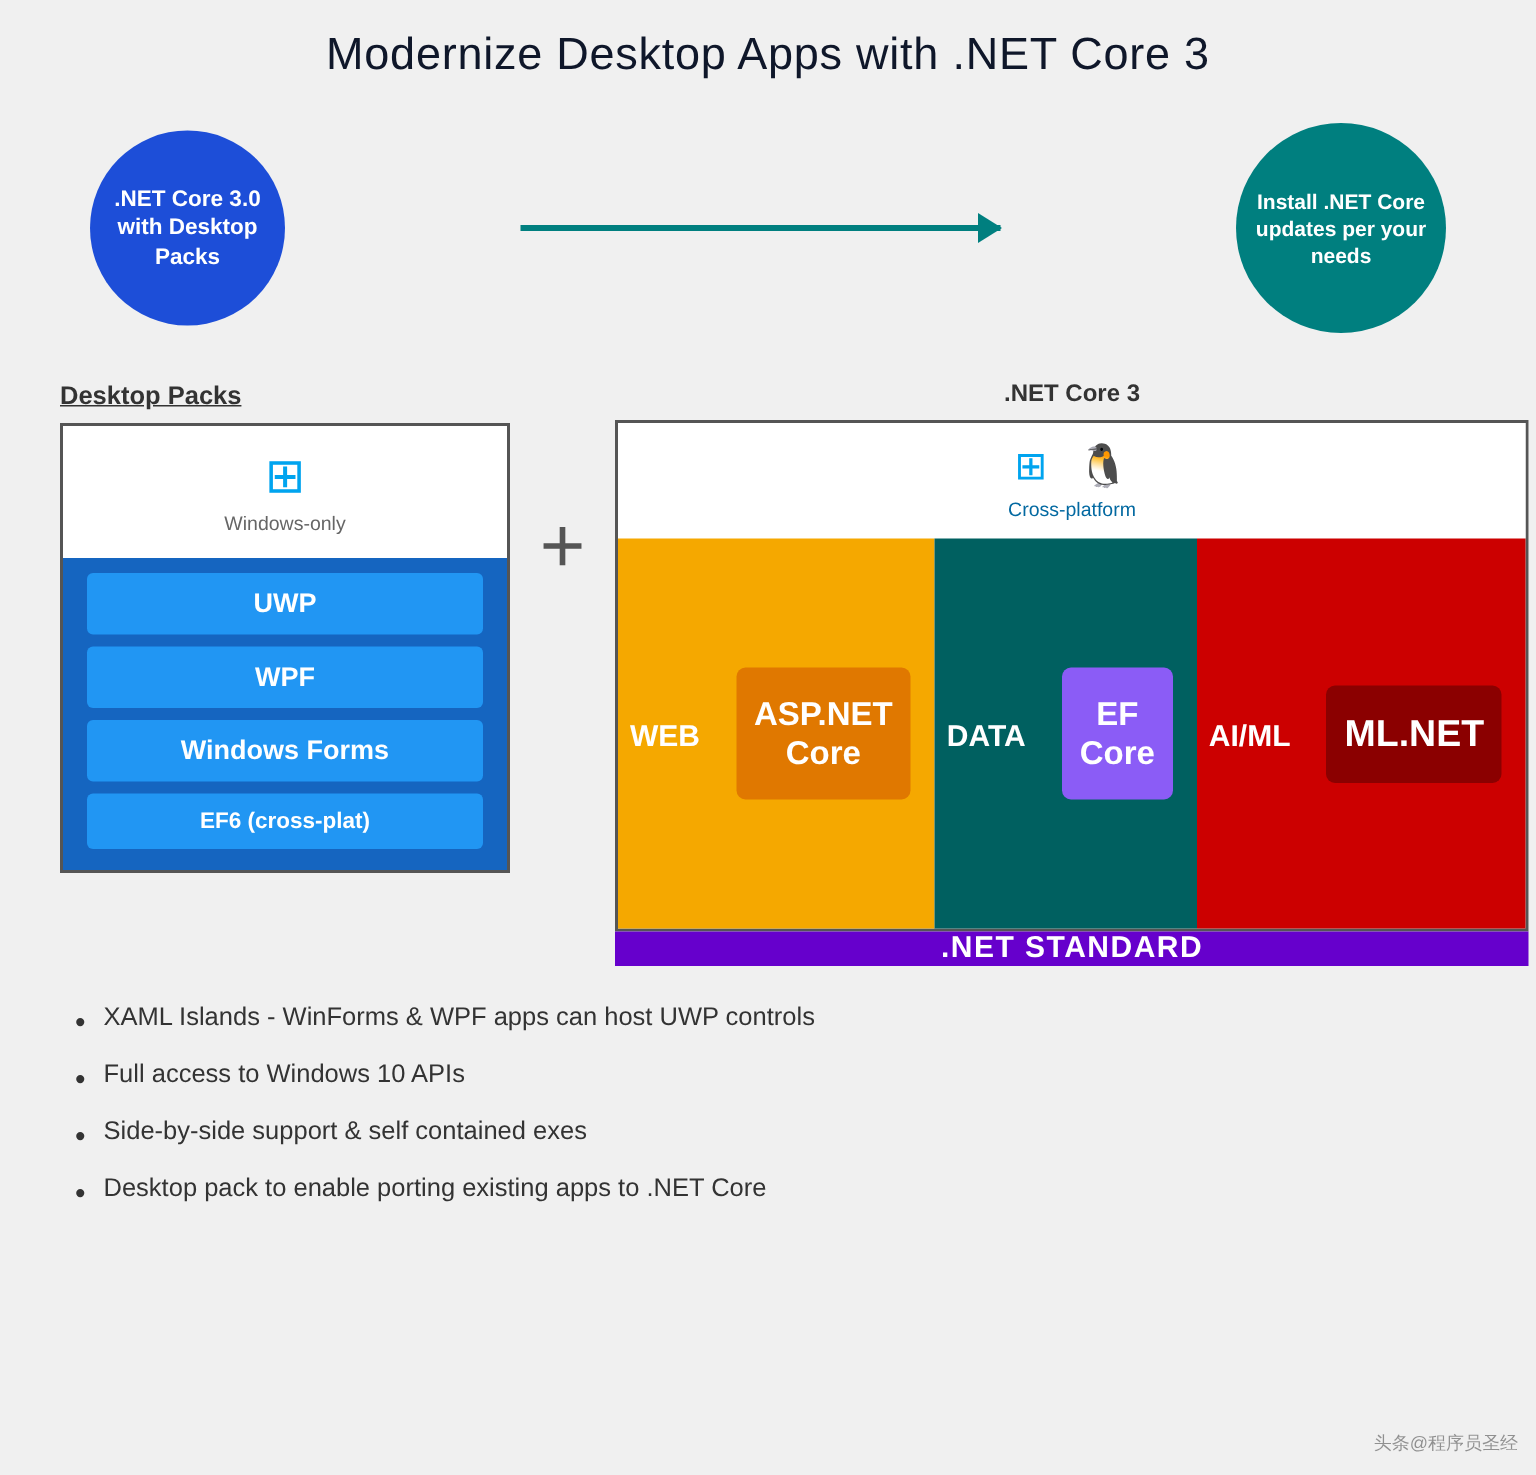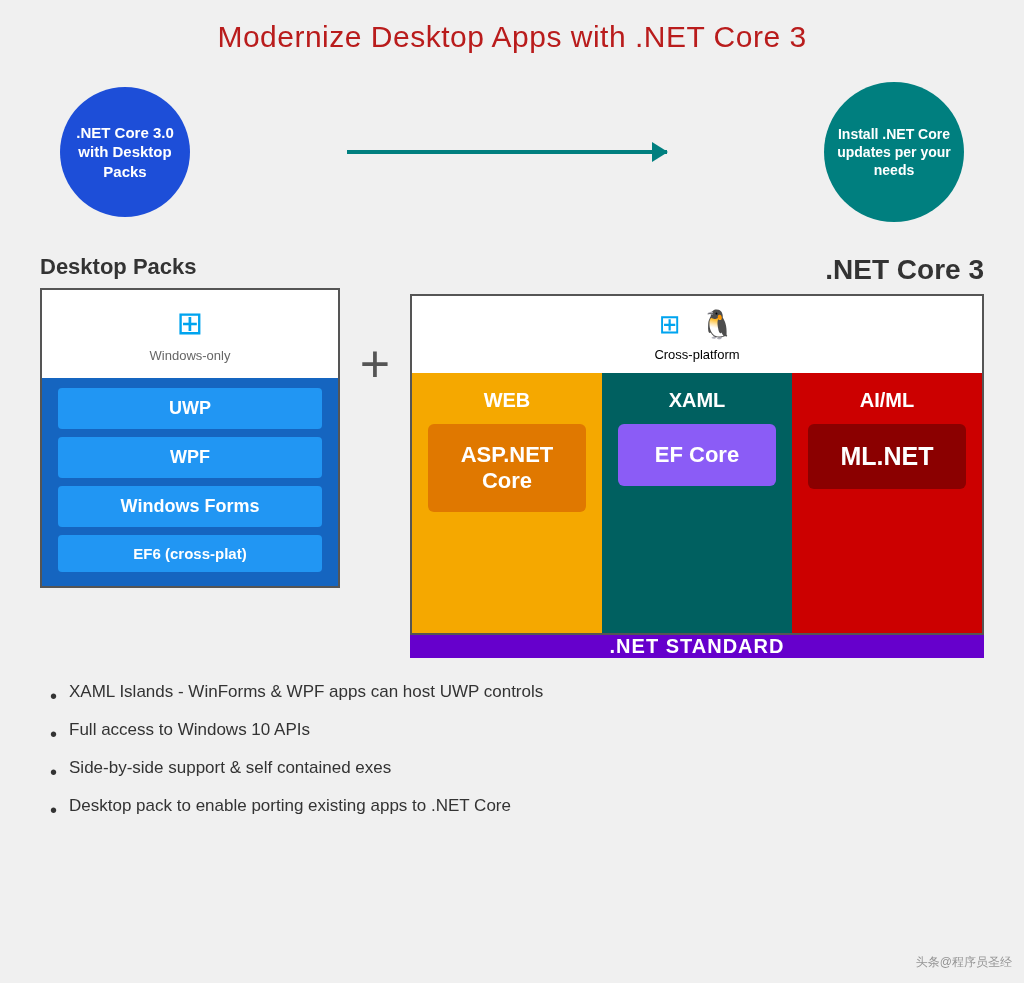--- a/index.html
+++ b/index.html
@@ -9,21 +9,21 @@
       width: 1024px;
       min-height: 983px;
       padding: 20px 40px 30px 40px;
     }
 
     
     .page-title {
       text-align: center;
       font-size: 30px;
       font-weight: 300;
-      color: #b91c1c;
+      color: #0f172a;
       margin-bottom: 28px;
       letter-spacing: 0.5px;
     }
 
     
     .flow-section {
       display: flex;
       align-items: center;
       justify-content: flex-start;
       margin-bottom: 32px;
@@ -83,24 +83,25 @@
       margin-bottom: 24px;
       align-items: flex-start;
     }
 
     
     .desktop-packs-area {
       flex: 0 0 auto;
       width: 300px;
     }
     .section-heading {
-      font-size: 22px;
+      font-size: 17px;
       font-weight: 700;
       color: #333;
       margin-bottom: 8px;
+      text-decoration: underline;
     }
     .desktop-packs-box {
       border: 2px solid #555;
       background: white;
       width: 100%;
     }
     .windows-only-header {
       background: white;
       text-align: center;
       padding: 14px 8px;
@@ -146,25 +147,25 @@
       justify-content: center;
       width: 70px;
       padding-top: 80px;
     }
 
     
     .netcore-area {
       flex: 1;
     }
     .netcore-heading {
-      font-size: 28px;
+      font-size: 16px;
       font-weight: 700;
       color: #333;
       margin-bottom: 8px;
-      text-align: right;
+      text-align: center;
     }
     .netcore-box {
       border: 2px solid #555;
       background: white;
       width: 100%;
     }
     .cross-platform-header {
       background: white;
       text-align: center;
       padding: 12px 8px 10px 8px;
@@ -175,30 +176,29 @@
       align-items: center;
       justify-content: center;
       gap: 10px;
       margin-bottom: 4px;
     }
     .platform-icons .win-icon { color: #00a4ef; font-size: 26px; }
     .platform-icons .apple-icon { color: #333; font-size: 30px; }
     .platform-icons .linux-icon { color: #333; font-size: 28px; }
     .cross-platform-text {
       font-size: 13px;
-      color: #000000;
+      color: #0369a1;
     }
     .netcore-columns {
       display: flex;
       height: 260px;
     }
     .netcore-col {
       flex: 1;
       display: flex;
-      flex-direction: column;
       align-items: center;
     }
     .col-web { background: #f5a800; }
     .col-data { background: #006060; }
     .col-aiml { background: #cc0000; }
 
     .col-header {
       color: white;
       font-weight: 800;
       font-size: 20px;
@@ -300,21 +300,21 @@
           <span class="linux-icon">🐧</span>
         </div>
         <span class="cross-platform-text">Cross-platform</span>
       </div>
       <div class="netcore-columns">
         <div class="netcore-col col-web">
           <div class="col-header">WEB</div>
           <div class="col-inner-box">ASP.NET Core</div>
         </div>
         <div class="netcore-col col-data">
-          <div class="col-header">XAML</div>
+          <div class="col-header">DATA</div>
           <div class="col-inner-box">EF Core</div>
         </div>
         <div class="netcore-col col-aiml">
           <div class="col-header">AI/ML</div>
           <div class="col-inner-box">ML.NET</div>
         </div>
       </div>
     </div>
     <div class="net-standard-bar">.NET STANDARD</div>
   </div>

